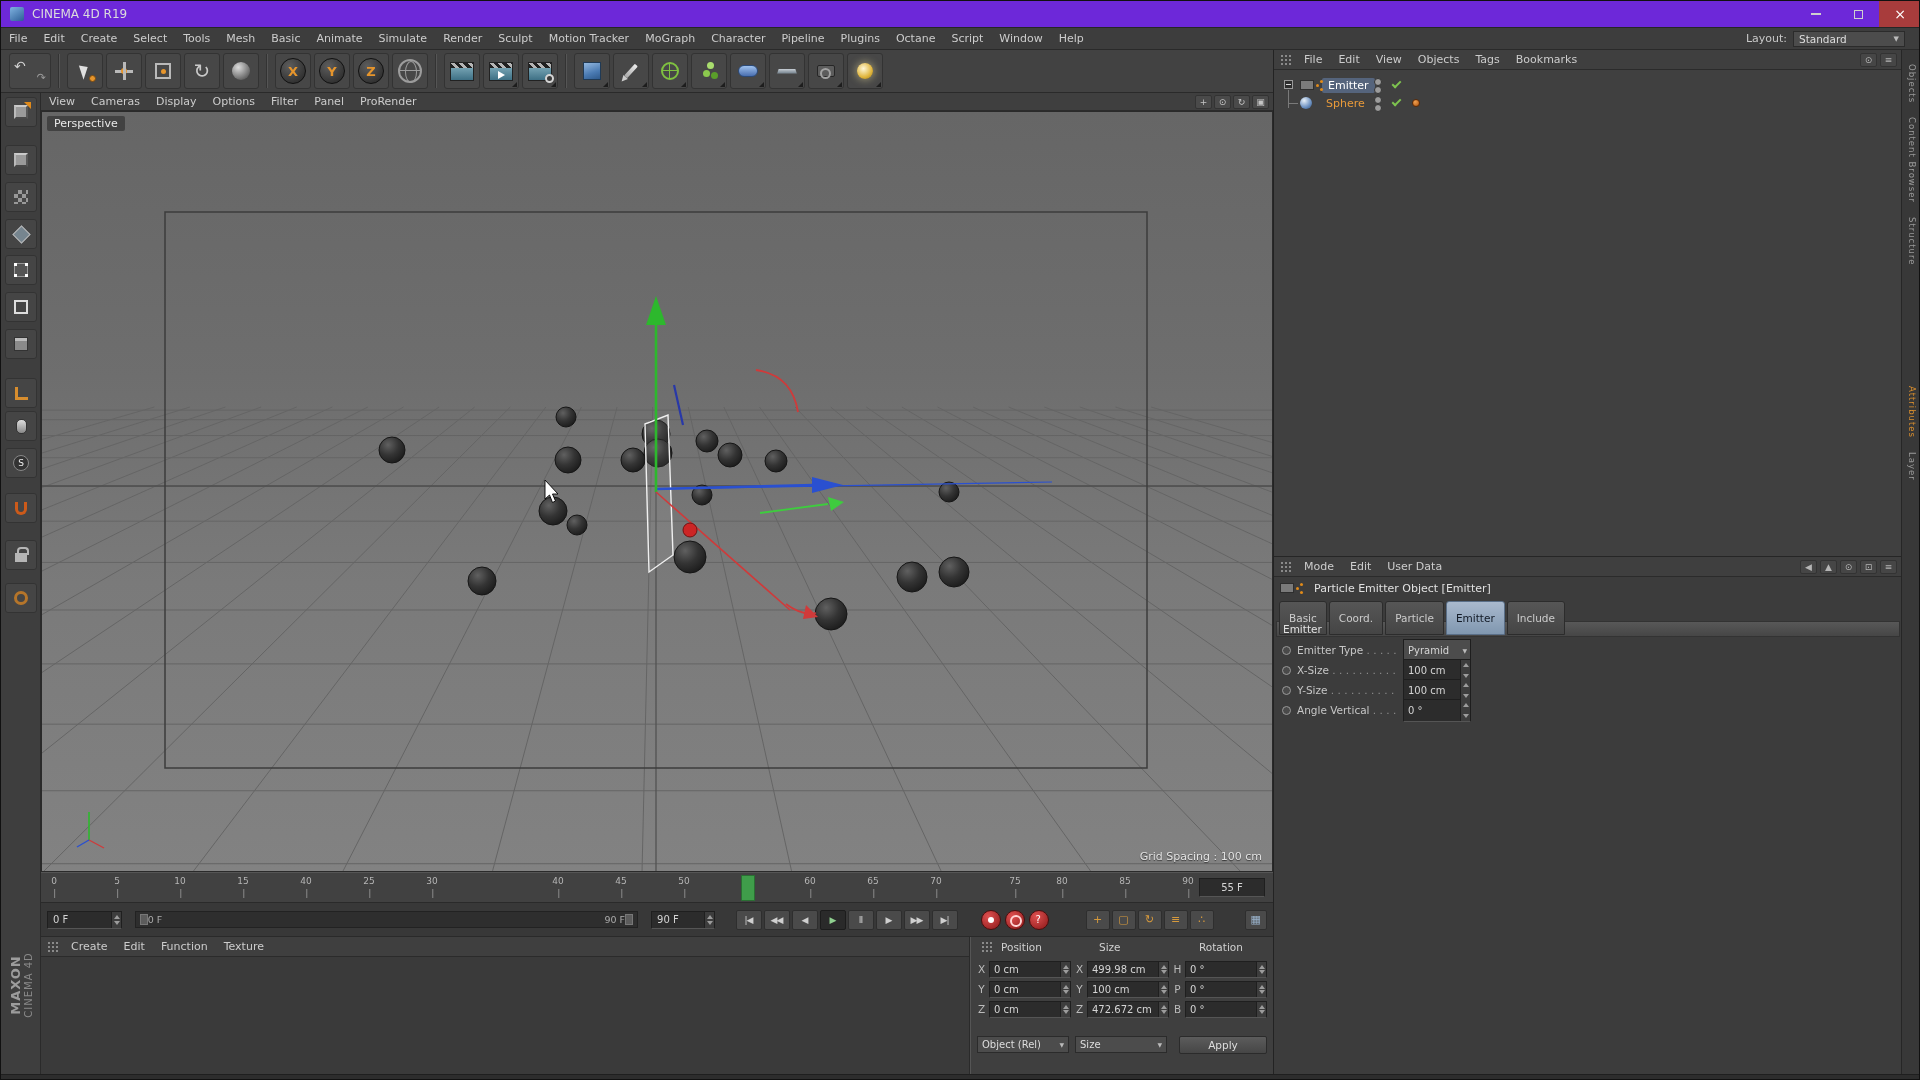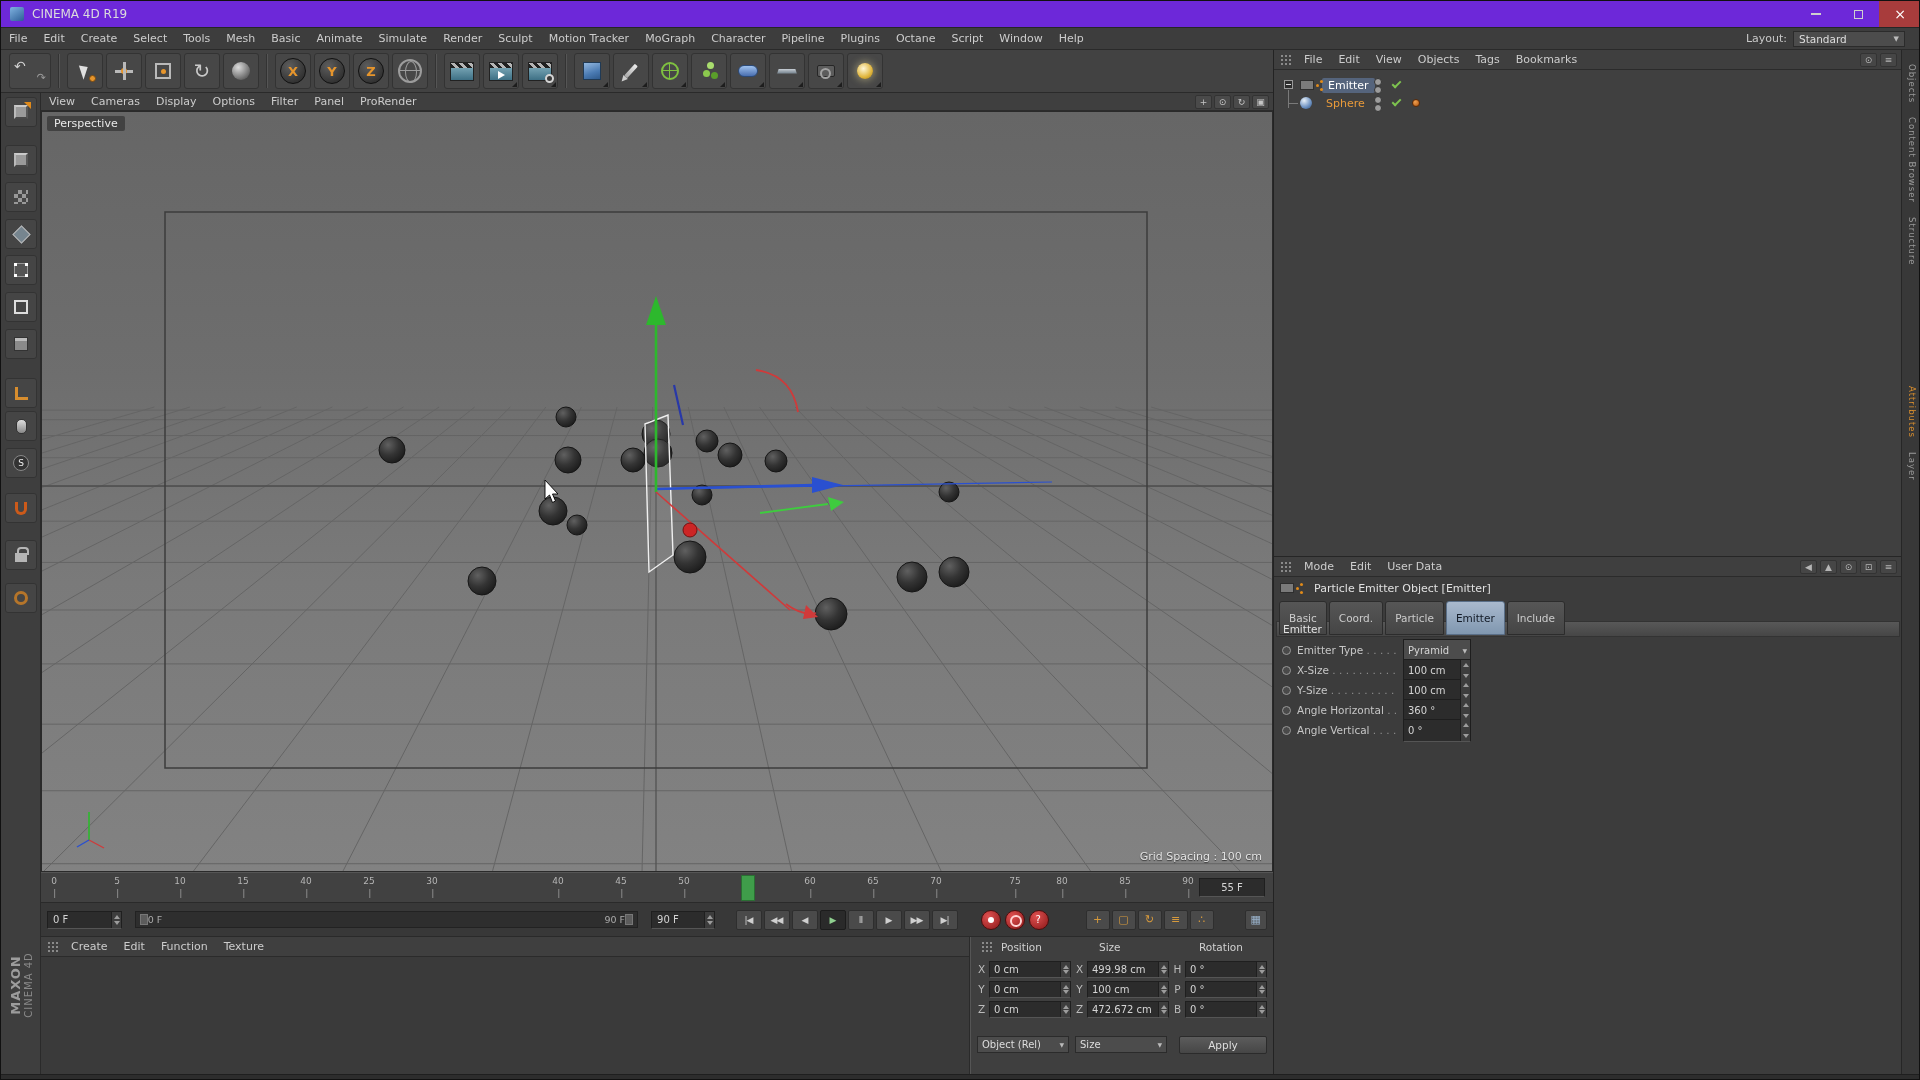--- a/index.html
+++ b/index.html
@@ -753,28 +753,20 @@
           <div class="arow">
             <span class="acircle"></span>
             <span class="albl">Y-Size</span>
             <div class="afield">
               <span class="aval">100 cm</span>
               <span class="spin"></span>
             </div>
           </div>
           <div class="arow">
             <span class="acircle"></span>
-            <span class="albl">Angle Horizontal</span>
-            <div class="afield">
-              <span class="aval">360 °</span>
-              <span class="spin"></span>
-            </div>
-          </div>
-          <div class="arow">
-            <span class="acircle"></span>
             <span class="albl">Angle Vertical</span>
             <div class="afield">
               <span class="aval">0 °</span>
               <span class="spin"></span>
             </div>
           </div>
         </div>
     </div>
   </div>
 

